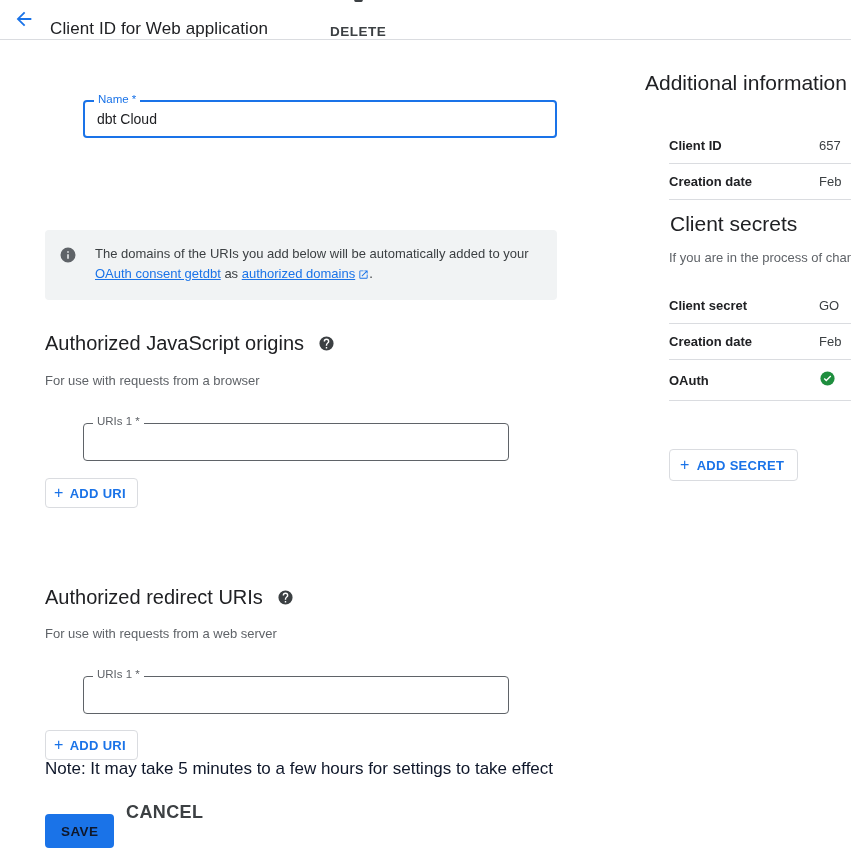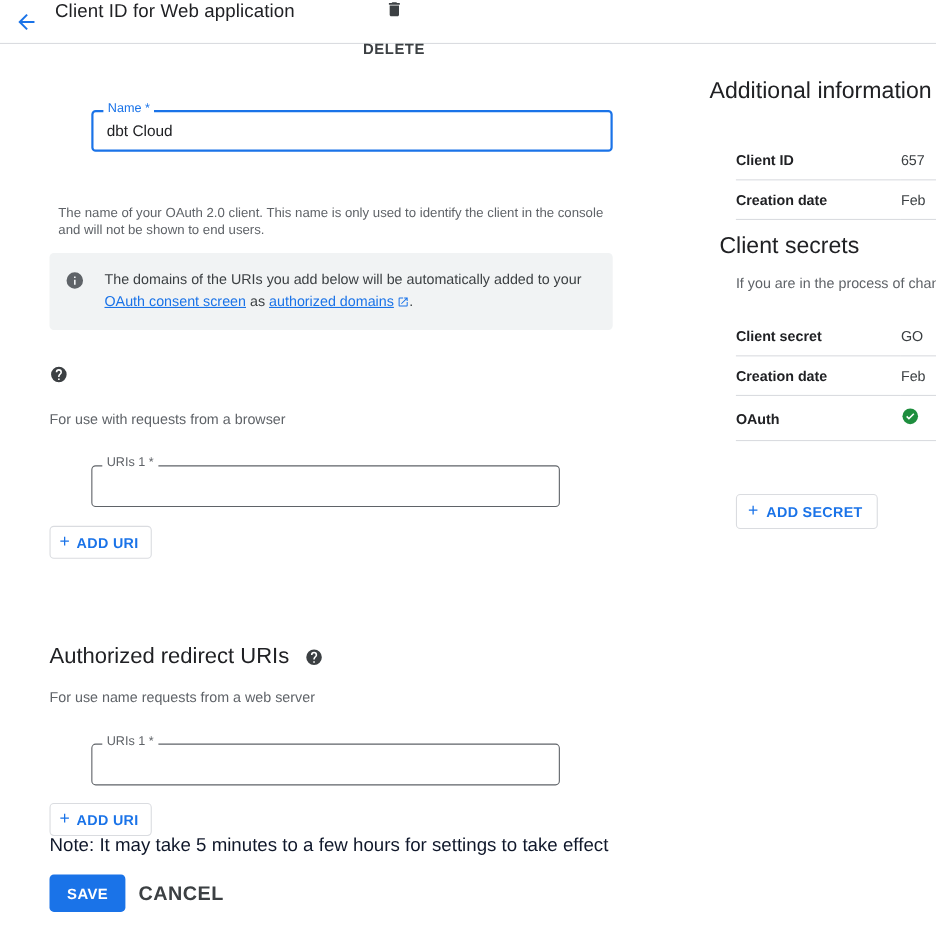--- a/index.html
+++ b/index.html
@@ -9,21 +9,21 @@
     background: #ffffff;
     font-family: "Liberation Sans", sans-serif;
     color: #202124;
     overflow: hidden;
   }
   .page { position: relative; width: 851px; height: 861px; }
 
   
   .header {
     position: absolute; top: 0; left: 0; width: 851px; height: 40px;
-    display: flex; align-items: flex-start;
+    display: flex; align-items: flex-end;
     border-bottom: 1px solid #dadce0;
     background: #fff;
   }
   .back-btn {
     width: 48px; height: 40px; display: flex; align-items: center; justify-content: center;
     cursor: pointer;
   }
   .back-btn svg { display: block; }
   .header-title {
     font-size: 17px; font-weight: 400; color: #202124;
@@ -100,24 +100,25 @@
     border: 1px solid #dadce0; border-radius: 4px;
     height: 30px; padding: 0 11px 0 8px;
     color: #1a73e8; background: #fff; cursor: pointer;
     font-size: 13px; font-weight: 600; letter-spacing: .3px;
   }
   .plus { font-size: 16px; line-height: 1; font-weight: 400; }
 
   .note { font-size: 17px; color: #0f172a; }
 
   .save-btn {
-    background: #1a73e8; color: #ffffff; border: 0; border-radius: 4px;
+    background: #1a73e8; color: #0f172a; border: 0; border-radius: 4px;
     height: 34px; padding: 0 16px; font-size: 13.5px; font-weight: 600;
     letter-spacing: .4px; cursor: pointer;
     font-family: "Liberation Sans", sans-serif;
+    margin-top: 19px;
   }
   .cancel-btn {
     background: transparent; border: 0; color: #3c4043;
     font-size: 18px; font-weight: 600; letter-spacing: .4px; cursor: pointer;
     height: 34px; padding: 0 10px;
     font-family: "Liberation Sans", sans-serif;
   }
 
   
   .right {
@@ -168,36 +169,36 @@
   </div>
 
   <div class="left">
 
     <div class="field-wrap" style="position:absolute; left:45px; top:60px; width:512px;">
       <div class="outlined focused">
         <span class="legend">Name *</span>
         <input type="text" value="dbt Cloud" placeholder="Name" style="">
       </div>
     </div>
-    <div class="helper" style="position:absolute; left:53px; top:138px; width:500px;">The name of your OAuth 2.0 client. This name is only used to identify the client in the console and will not be shown to end users.</div>
 
     <div class="info-box" style="position:absolute; left:45px; top:190px; width:512px;">
       <span class="info-icon">
         <svg width="18" height="18" viewBox="0 0 24 24" aria-hidden="true">
           <path fill="#5f6368" d="M12 2a10 10 0 100 20 10 10 0 000-20zm1 15h-2v-6h2v6zm0-8h-2V7h2v2z"></path>
         </svg>
       </span>
       <span class="info-text">
-        <span>The domains of the URIs you add below will be automatically added to your </span><a href="#">OAuth consent screen</a><span> as </span><a href="#">authorized domains</a><span class="ext-icon"><svg width="11" height="11" viewBox="0 0 24 24" aria-hidden="true">
+        <span>The domains of the URIs you add below will be automatically added to your </span><a href="#">OAuth consent getdbt</a><span> as </span><a href="#">authorized domains</a><span class="ext-icon"><svg width="11" height="11" viewBox="0 0 24 24" aria-hidden="true">
               <path fill="#1a73e8" d="M19 19H5V5h7V3H5a2 2 0 00-2 2v14a2 2 0 002 2h14c1.1 0 2-.9 2-2v-7h-2v7zM14 3v2h3.59l-9.83 9.83 1.41 1.41L19 6.41V10h2V3h-7z"></path>
             </svg></span><span>.</span>
       </span>
     </div>
 
     <div class="section-title" style="position:absolute; left:45px; top:292px;">
+      <span>Authorized JavaScript origins</span>
       <span>
         <svg class="help-icon" width="17" height="17" viewBox="0 0 24 24" aria-hidden="true">
           <path fill="#3c4043" d="M12 2a10 10 0 100 20 10 10 0 000-20zm1 17h-2v-2h2v2zm2.07-7.75l-.9.92C13.45 12.9 13 13.5 13 15h-2v-.5c0-1.1.45-2.1 1.17-2.83l1.24-1.26A1.96 1.96 0 0014 9a2 2 0 10-4 0H8a4 4 0 118 0c0 .88-.36 1.68-.93 2.25z"></path>
         </svg>
       </span>
     </div>
     <div class="section-sub" style="position:absolute; left:45px; top:333px;">For use with requests from a browser</div>
 
     <div class="field-wrap" style="position:absolute; left:45px; top:343px; width:464px;">
       <div class="outlined" style="margin-top:40px;">
@@ -211,21 +212,21 @@
     </button>
 
     <div class="section-title" style="position:absolute; left:45px; top:546px;text-align:right;">
       <span>Authorized redirect URIs</span>
       <span>
         <svg class="help-icon" width="17" height="17" viewBox="0 0 24 24" aria-hidden="true">
           <path fill="#3c4043" d="M12 2a10 10 0 100 20 10 10 0 000-20zm1 17h-2v-2h2v2zm2.07-7.75l-.9.92C13.45 12.9 13 13.5 13 15h-2v-.5c0-1.1.45-2.1 1.17-2.83l1.24-1.26A1.96 1.96 0 0014 9a2 2 0 10-4 0H8a4 4 0 118 0c0 .88-.36 1.68-.93 2.25z"></path>
         </svg>
       </span>
     </div>
-    <div class="section-sub" style="position:absolute; left:45px; top:586px;">For use name requests from a web server</div>
+    <div class="section-sub" style="position:absolute; left:45px; top:586px;">For use with requests from a web server</div>
 
     <div class="field-wrap" style="position:absolute; left:45px; top:596px; width:464px;">
       <div class="outlined" style="margin-top:40px;">
         <span class="legend">URIs 1 *</span>
       </div>
     </div>
 
     <button class="add-uri-btn" style="position:absolute; left:45px; top:690px;">
       <span class="plus">+</span>
       <span>ADD URI</span>
@@ -247,21 +248,21 @@
         <td class="kv-key">Client ID</td>
         <td class="kv-val">657</td>
       </tr>
       <tr>
         <td class="kv-key">Creation date</td>
         <td class="kv-val">Feb</td>
       </tr>
     </tbody>
       </table>
 
-    <div class="secrets-title" style="position:absolute; left:10px; top:172px;">Client secrets</div>
+    <div class="secrets-title" style="position:absolute; left:26px; top:172px;">Client secrets</div>
     <div class="secrets-sub" style="position:absolute; left:25px; top:210px;">If you are in the process of changin</div>
 
     <table class="kv-table" style="position:absolute; left:25px; top:248px;">
       <tbody>
           <tr>
         <td class="kv-key">Client secret</td>
         <td class="kv-val">GO</td>
       </tr>
       <tr>
         <td class="kv-key">Creation date</td>

